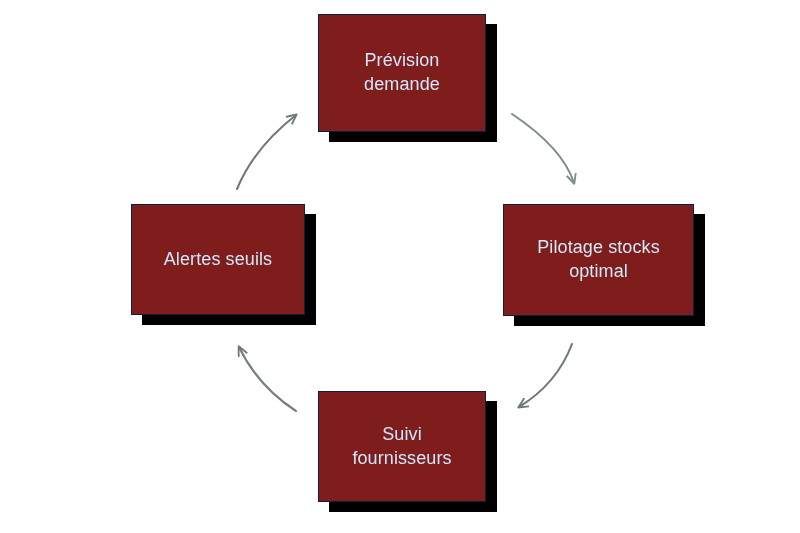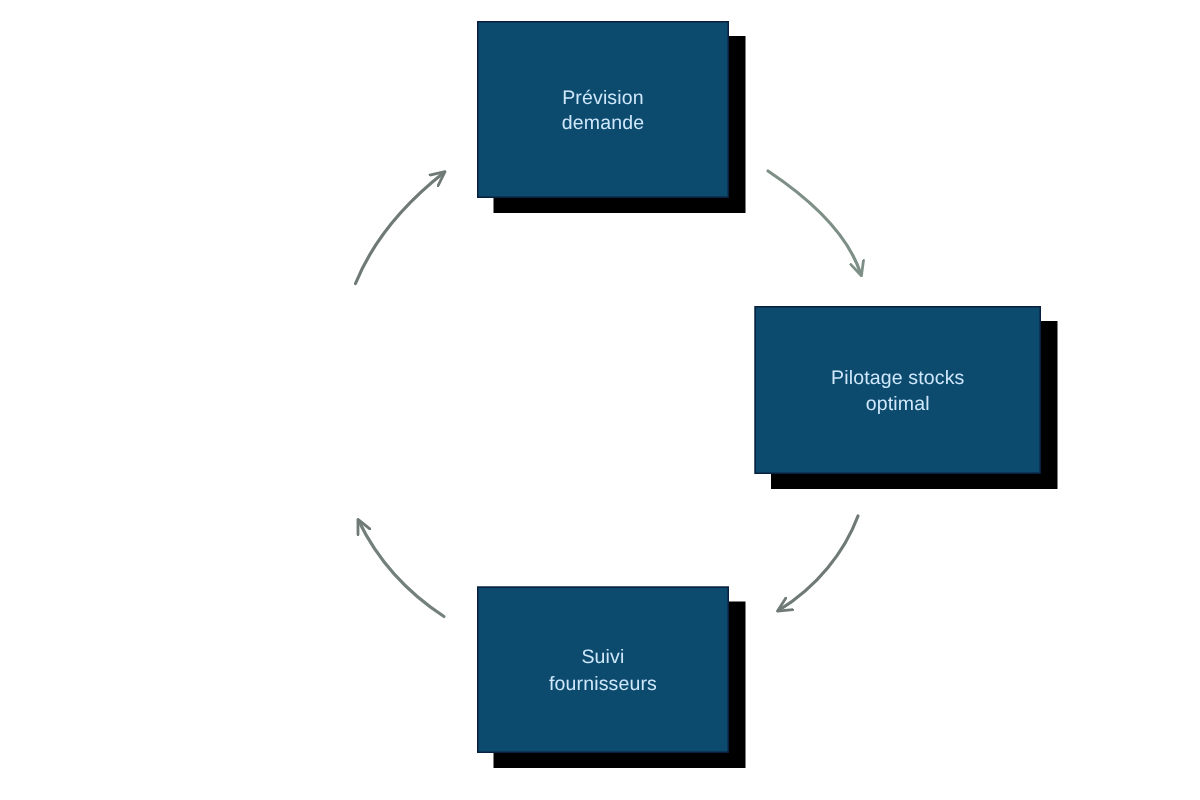--- a/index.html
+++ b/index.html
@@ -22,30 +22,30 @@
   .arrow-layer {
     position: absolute;
     left: 0;
     top: 0;
     width: 800px;
     height: 533px;
   }
   .node {
     position: absolute;
     box-sizing: border-box;
-    background: #0c4a6e;
+    background: #7f1d1d;
     border: 1.5px solid #0a1f3d;
     color: #cfe8fb;
     display: flex;
     align-items: center;
     justify-content: center;
     text-align: center;
     line-height: 1.32;
     letter-spacing: 0.1px;
-    font-size: 13px;
+    font-size: 18px;
     font-weight: 400;
     font-family: "Liberation Sans", sans-serif;
     box-shadow: 11px 10px 0 0 #000000;
     z-index: 2;
   }
   .node-label {
     display: block;
     white-space: pre-line;
     padding: 0 10px;
   }
@@ -87,14 +87,17 @@
   <div class="node" id="node-right">
     <span class="node-label">Pilotage stocks
 optimal</span>
   </div>
 
   <div class="node" id="node-bottom">
     <span class="node-label">Suivi
 fournisseurs</span>
   </div>
 
+  <div class="node" id="node-left">
+    <span class="node-label">Alertes seuils</span>
+  </div>
 
 </div>
 
 </body></html>

